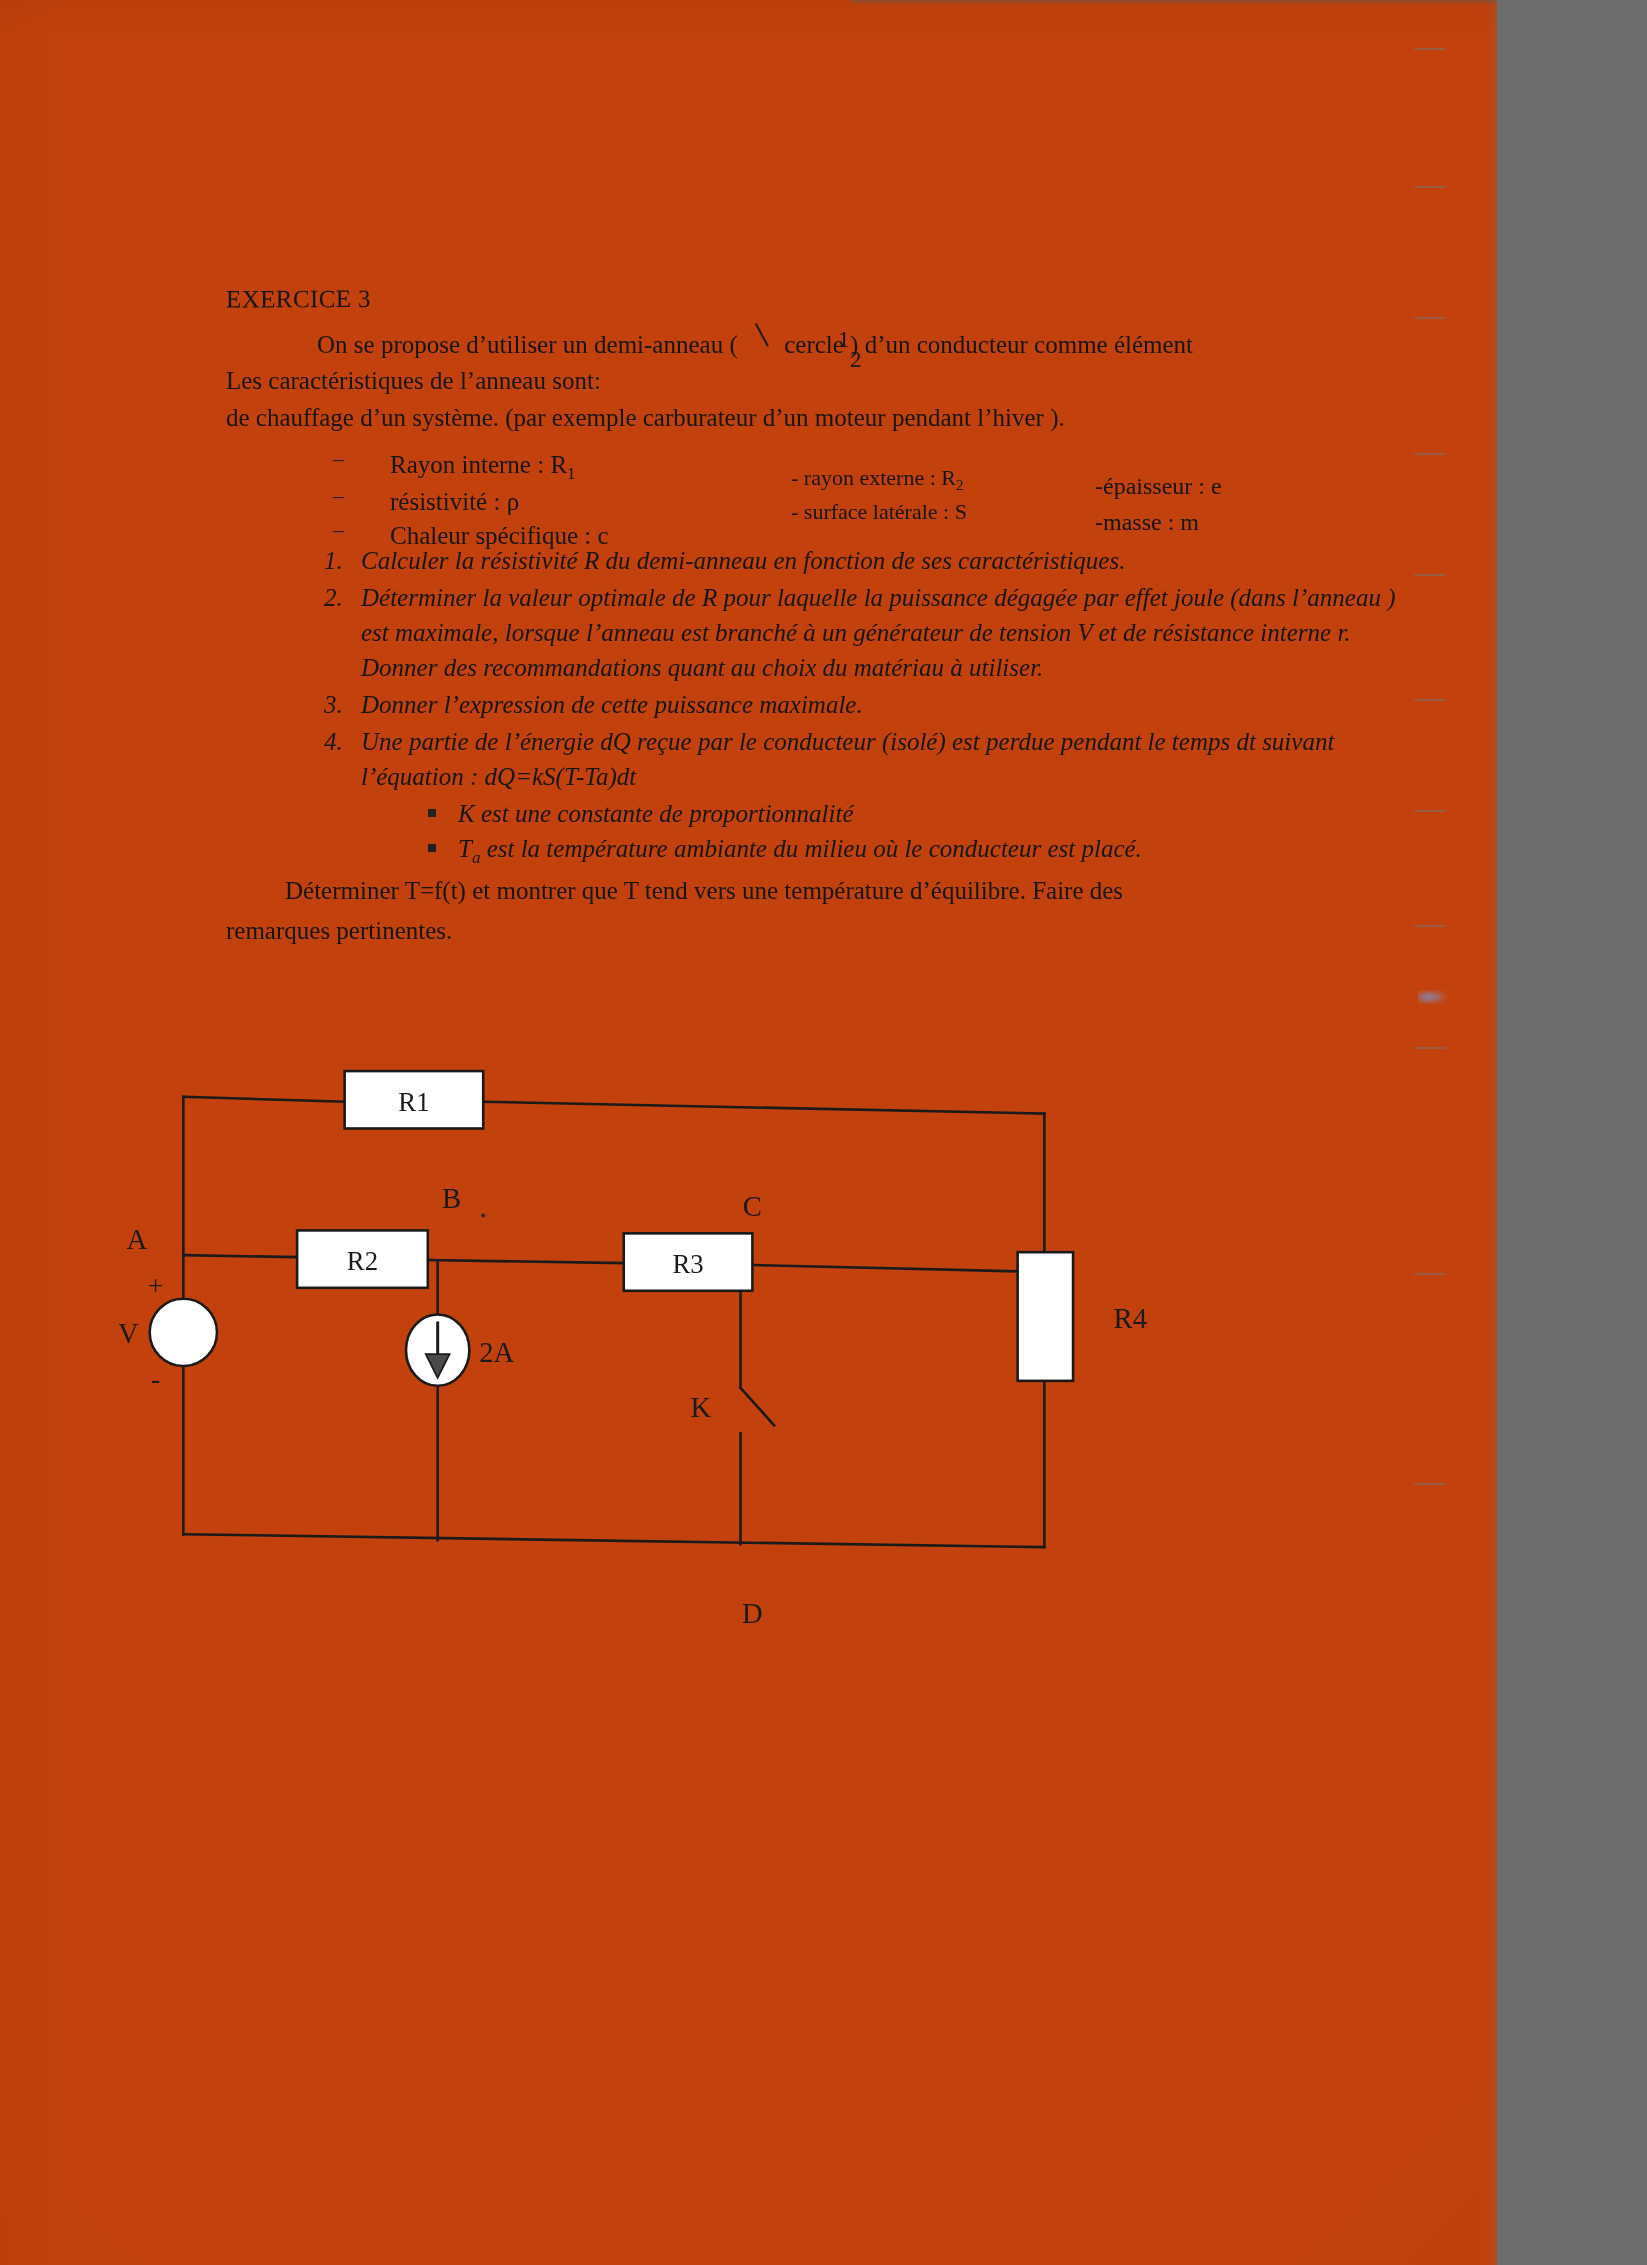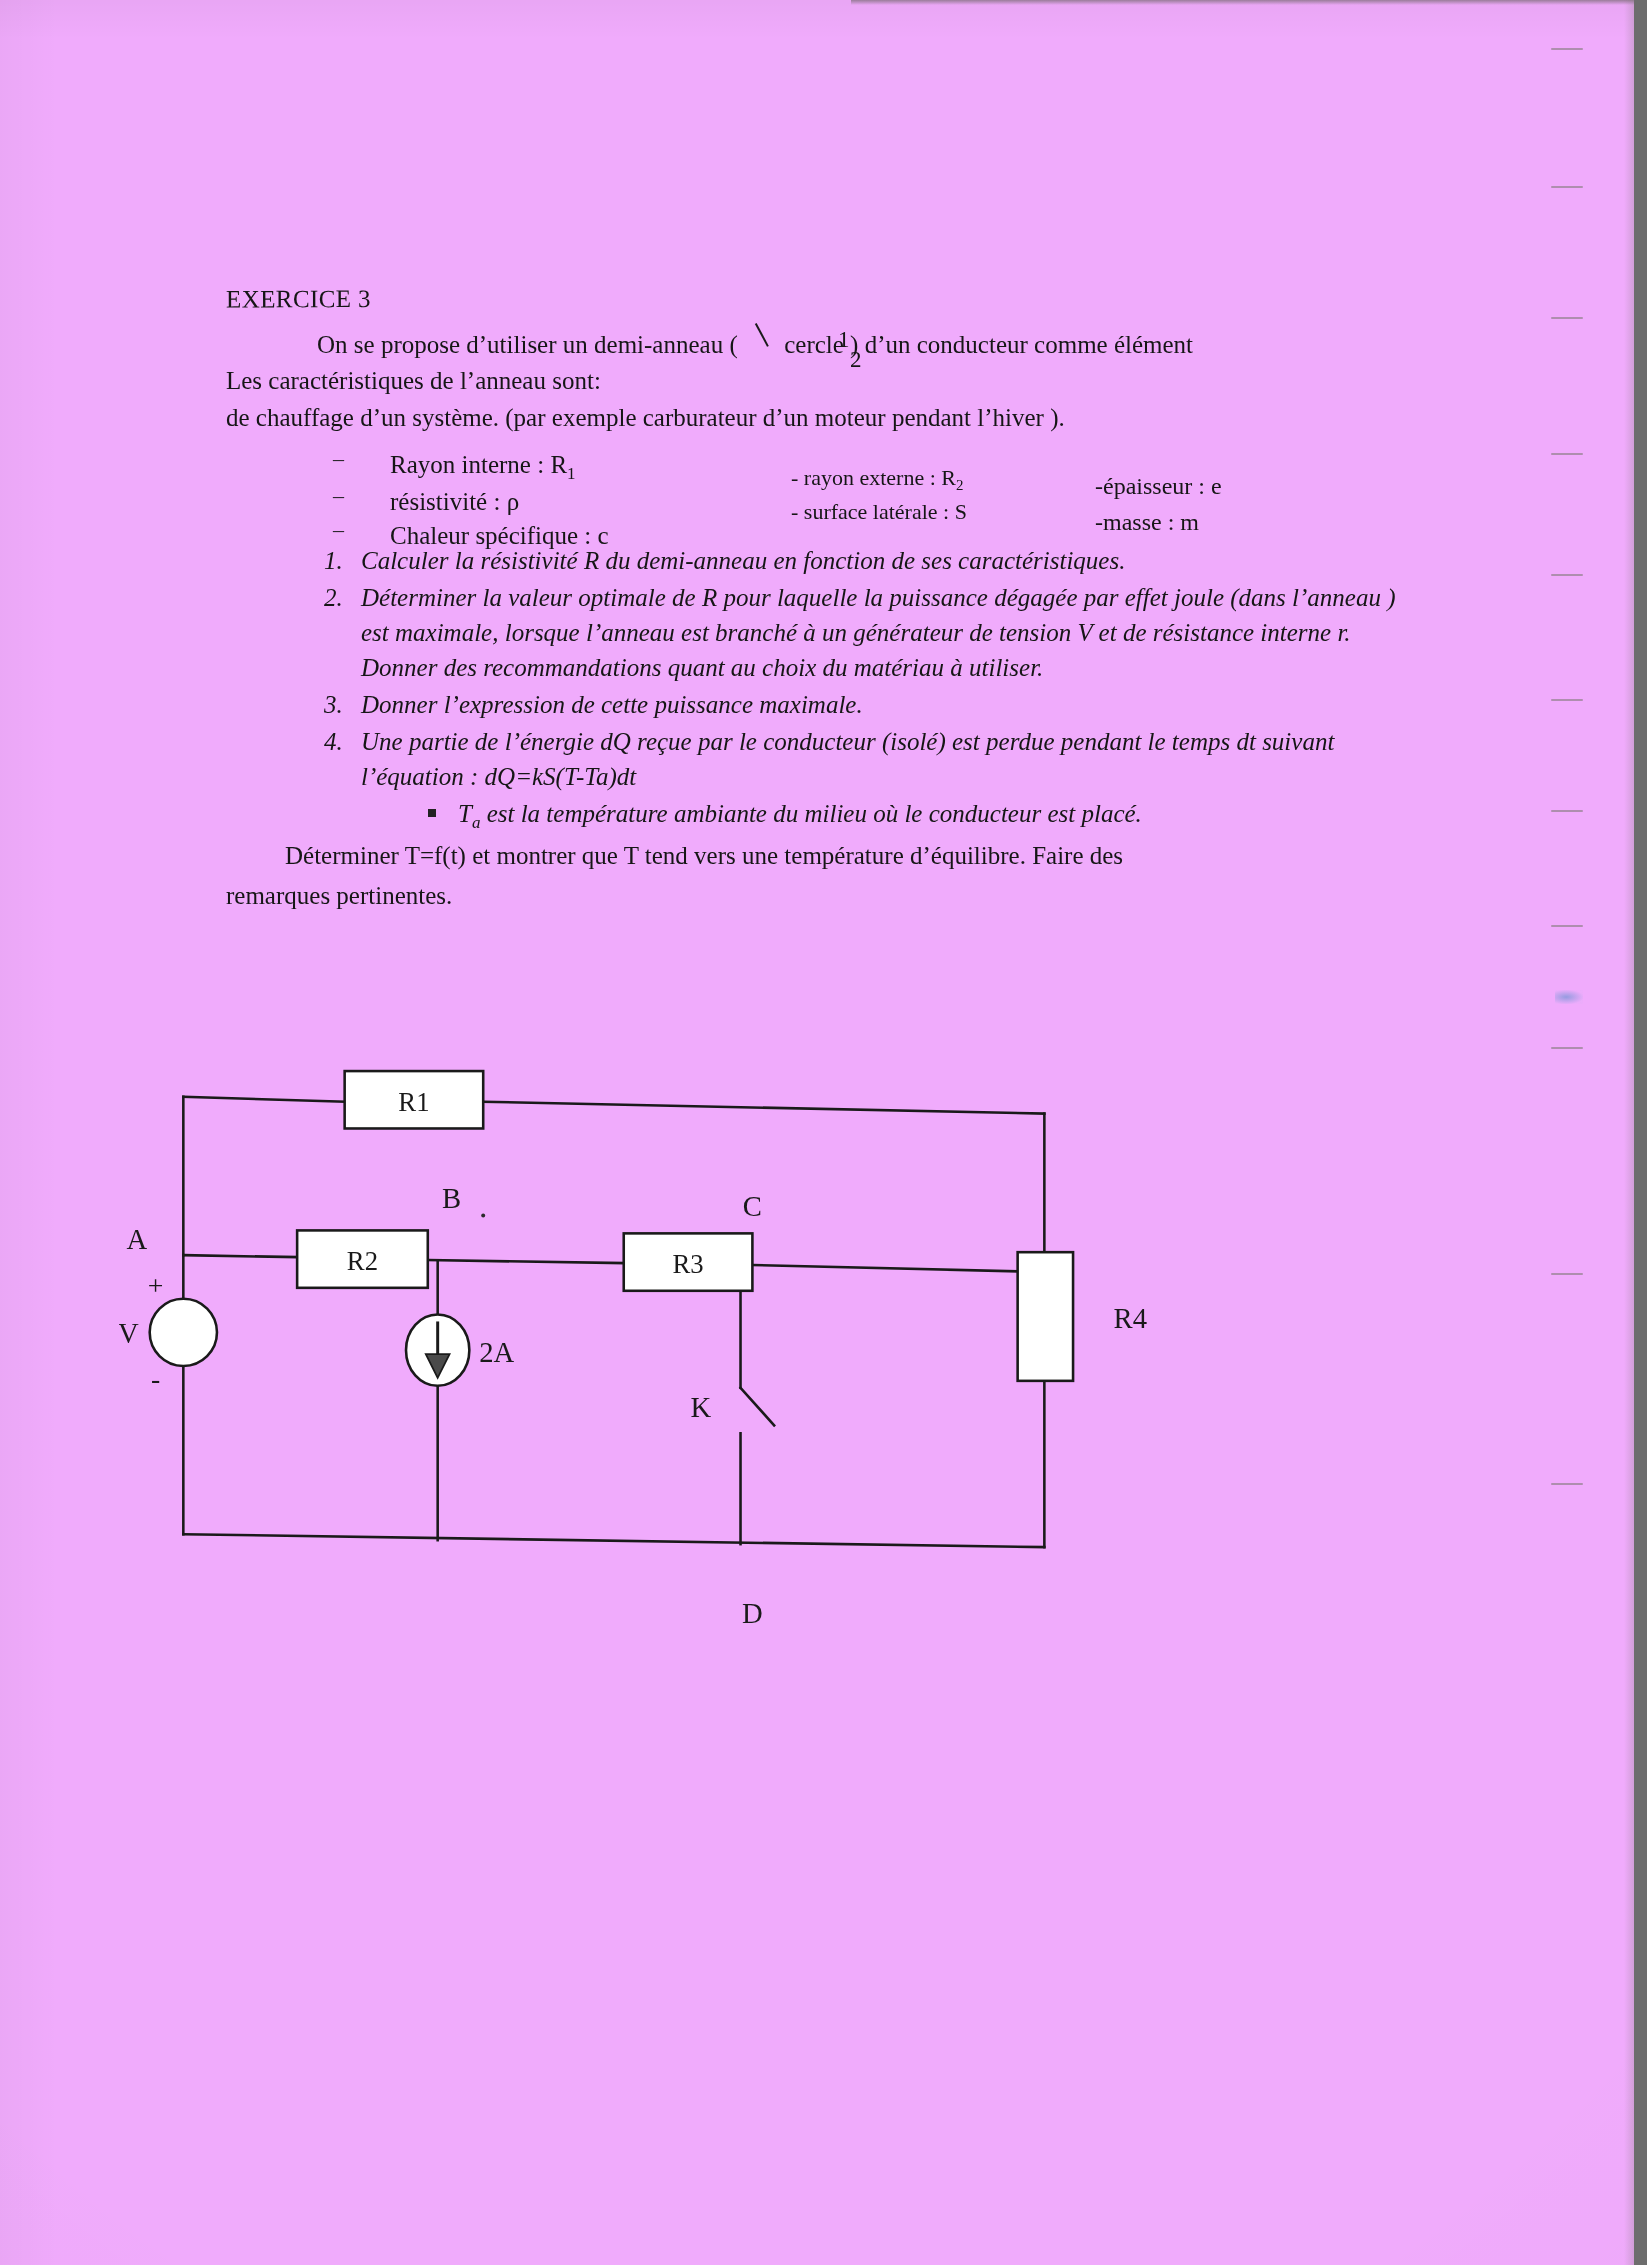--- a/index.html
+++ b/index.html
@@ -3,23 +3,23 @@
 <meta charset="utf-8">
 <title>Exercice 3 — scanned page</title>
 <style>
   html, body {
     margin: 0;
     padding: 0;
     background: #6d6d6d;
   }
   .page {
     position: relative;
-    width: 1634px;
+    width: 1497px;
     height: 2265px;
-    background: #f0abfc;
+    background: #c2410c;
     overflow: hidden;
     font-family: "Liberation Serif", "DejaVu Serif", serif;
     color: #161616;
   }
   
   .scan-tint {
     position: absolute;
     inset: 0;
     pointer-events: none;
     background:
@@ -255,20 +255,21 @@
       </div>
     </div>
 
     <ol class="questions">
       <li>Calculer la résistivité R du demi-anneau en fonction de ses caractéristiques.</li>
       <li>Déterminer la valeur optimale de R pour laquelle la puissance dégagée par effet joule (dans l’anneau ) est maximale, lorsque l’anneau est branché  à un générateur de tension V et de résistance interne  r. Donner des recommandations quant au choix du matériau à utiliser.</li>
       <li>Donner l’expression de cette puissance maximale.</li>
       <li>
         <span>Une partie de l’énergie dQ reçue par le conducteur (isolé) est perdue pendant le temps dt suivant l’équation : dQ=kS(T-Ta)dt</span>
         <ul class="sub-bullets">
+          <li>K est une  constante de proportionnalité</li>
           <li><span>T</span><sub>a</sub> <span>est la température ambiante du milieu où le conducteur est placé.</span></li>
         </ul>
       </li>
     </ol>
 
     <p class="closing indented">Déterminer T=f(t) et montrer que T tend vers une température d’équilibre. Faire des</p>
     <p class="closing">remarques pertinentes.</p>
   </div>
 
   <div class="circuit">

